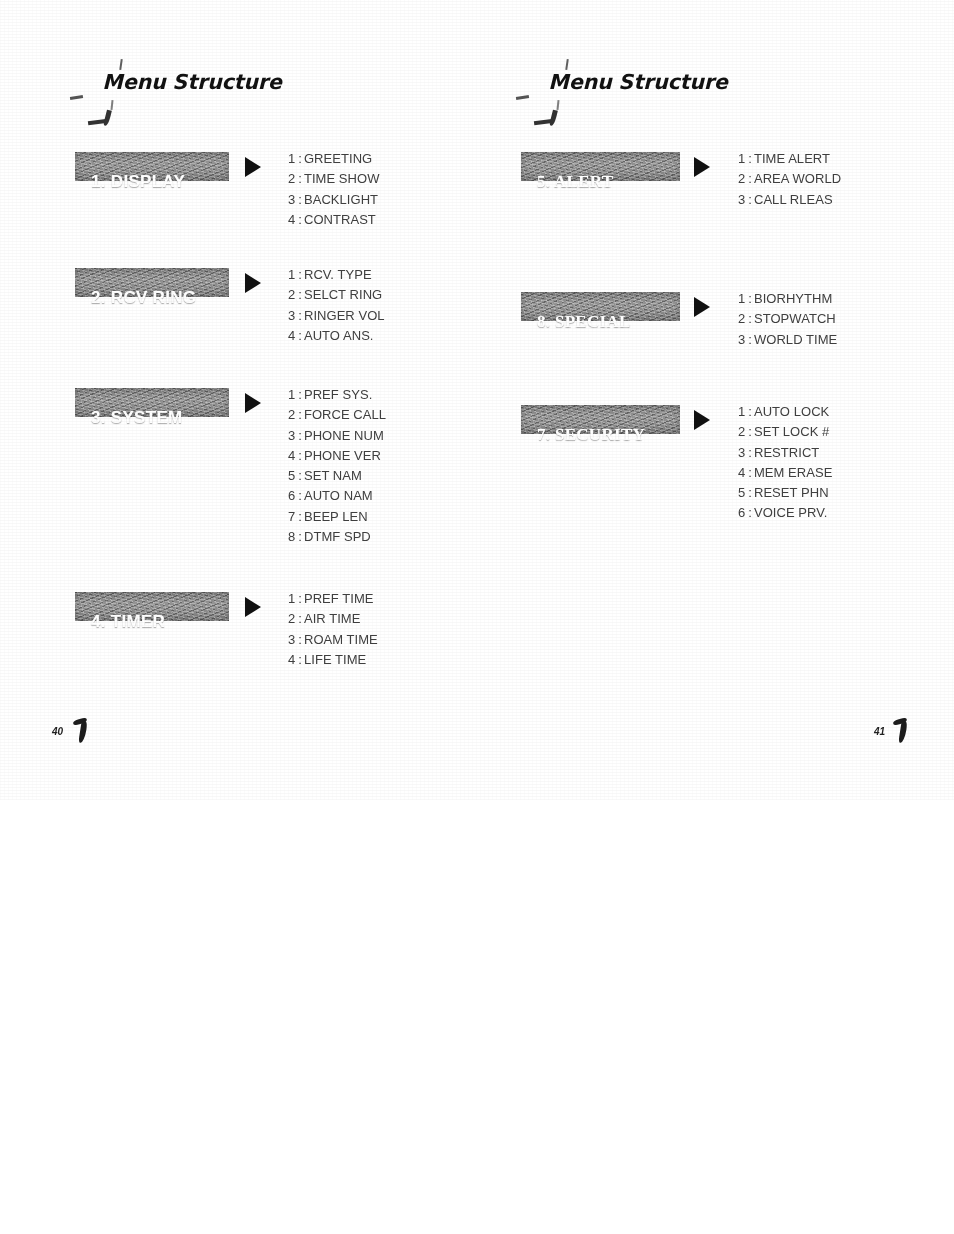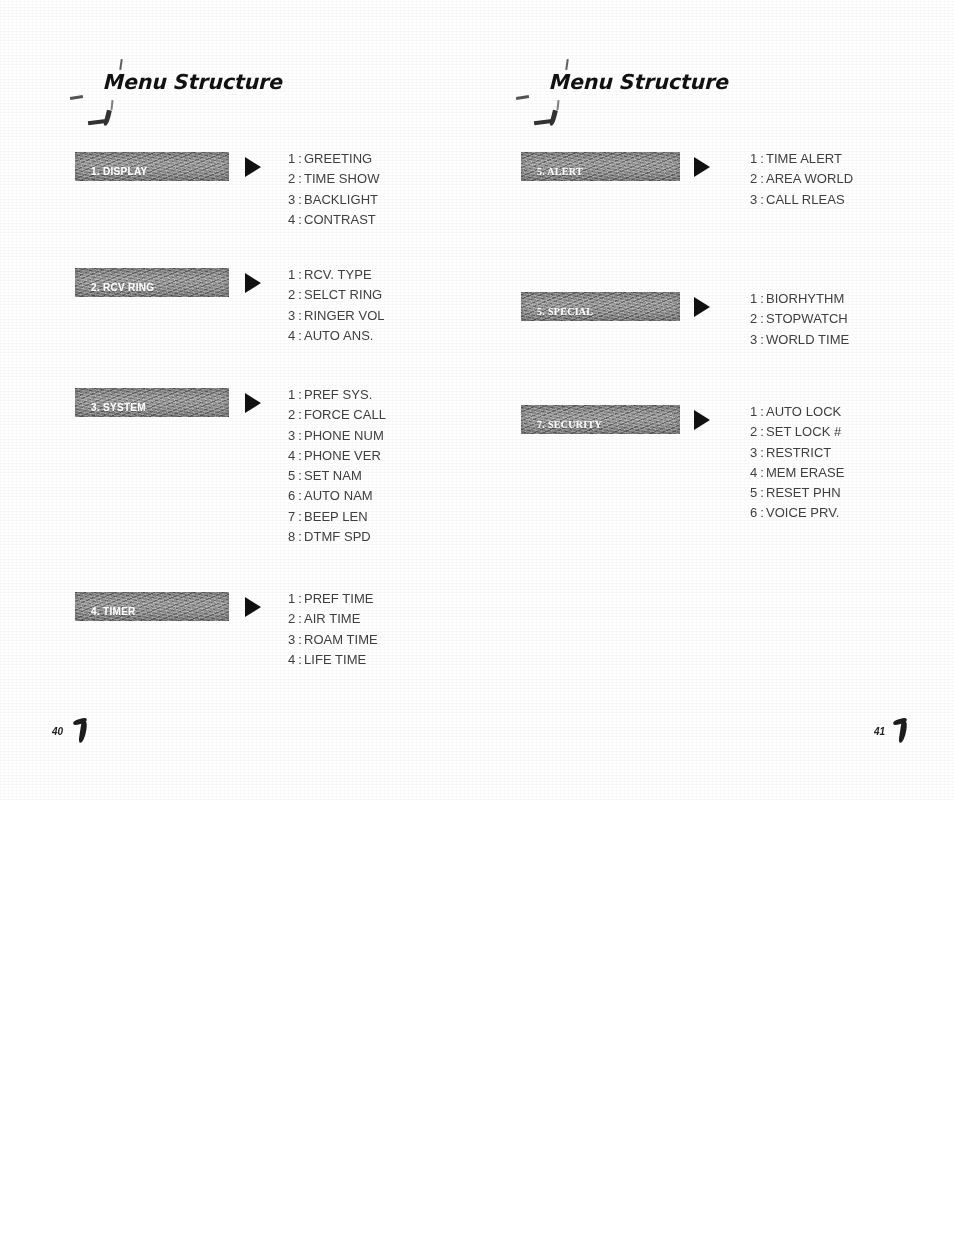--- a/index.html
+++ b/index.html
@@ -135,22 +135,22 @@
     background-image:
       repeating-linear-gradient(11deg, rgba(255,255,255,.28) 0 1px, rgba(0,0,0,0) 1px 3px),
       repeating-linear-gradient(-24deg, rgba(0,0,0,.30) 0 1px, rgba(0,0,0,0) 1px 4px),
       repeating-linear-gradient(74deg, rgba(255,255,255,.18) 0 1px, rgba(0,0,0,0) 1px 5px),
       linear-gradient(180deg, #7f7f7f 0%, #959595 38%, #8a8a8a 72%, #7a7a7a 100%);
     box-shadow: inset 0 0 9px rgba(0,0,0,.22);
   }
   .group-bar .group-label {
     position: absolute;
     left: 16px;
-    top: 14px;
-    font-size: 10px;
+    top: 20px;
+    font-size: 17px;
     font-weight: bold;
     letter-spacing: .3px;
     color: #ffffff;
     white-space: nowrap;
     text-shadow: 0 0 1px rgba(255,255,255,.6), 0 1px 1px rgba(0,0,0,.35);
   }
 
   
   .group-arrow {
     position: absolute;
@@ -178,21 +178,21 @@
     color: #404040;
     white-space: nowrap;
   }
   .menu-item .item-index { font-weight: normal; }
   .menu-item .item-sep   { padding: 0 2px 0 3px; }
   .menu-item .item-label { }
 
   
   .column.right .group-bar   { width: 159px; font-family: Liberation Serif, serif; }
   .column.right .group-arrow { left: 202px; }
-  .column.right .group-items { left: 258px; }
+  .column.right .group-items { left: 246px; }
 
   
   .folio {
     position: absolute;
     top: 718px;
     height: 34px;
     width: 70px;
   }
   .folio.folio-left  { left: 52px; }
   .folio.folio-right { left: 872px; }
@@ -365,21 +365,21 @@
           <span class="item-index">2</span><span class="item-sep">:</span><span class="item-label">AREA WORLD</span>
         </li>
         <li class="menu-item">
           <span class="item-index">3</span><span class="item-sep">:</span><span class="item-label">CALL RLEAS</span>
         </li>
       </ul>
     </div>
 
     <div class="menu-group" style="top:292px">
       <div class="group-bar">
-        <span class="group-label">5. SPECIAL</span>
+        <span class="group-label">8. SPECIAL</span>
       </div>
       <span class="group-arrow"></span>
       <ul class="group-items">
         <li class="menu-item">
           <span class="item-index">1</span><span class="item-sep">:</span><span class="item-label">BIORHYTHM</span>
         </li>
         <li class="menu-item">
           <span class="item-index">2</span><span class="item-sep">:</span><span class="item-label">STOPWATCH</span>
         </li>
         <li class="menu-item">

